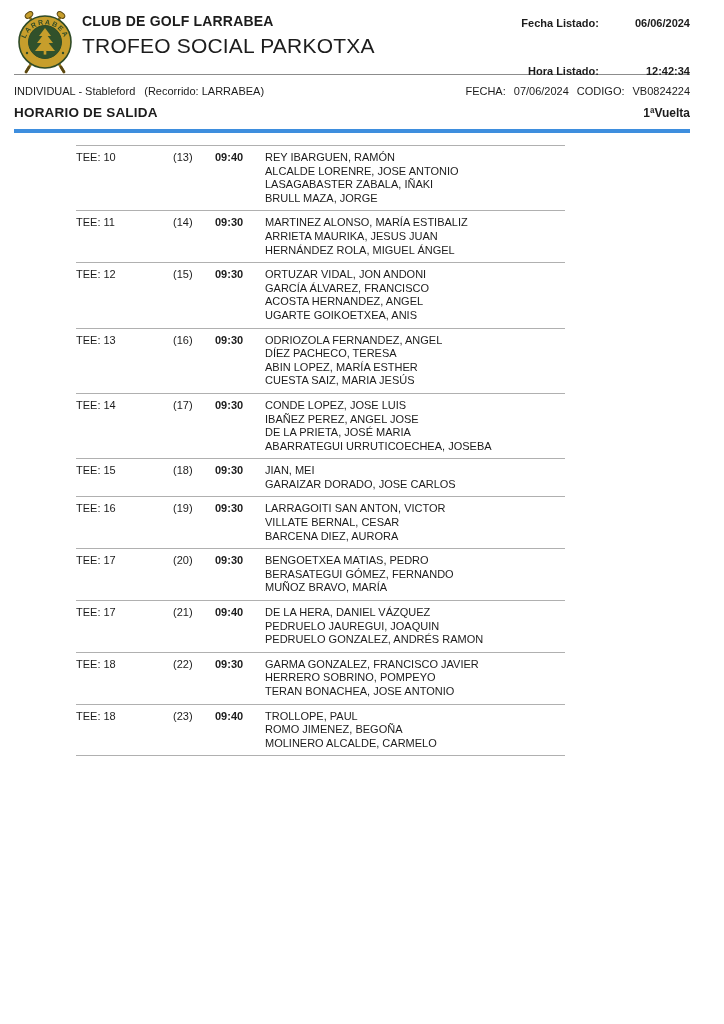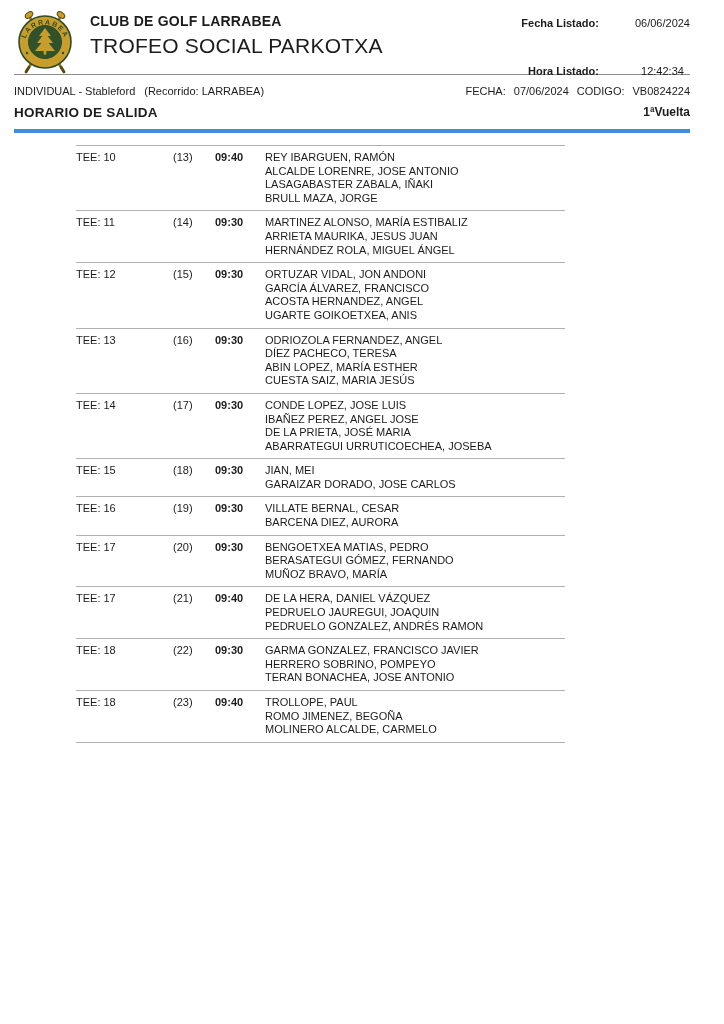--- a/index.html
+++ b/index.html
@@ -12,44 +12,44 @@
   .page {
     position:relative;
     width:724px; height:1024px;
     background:#ffffff;
     overflow:hidden;
   }
 
   
   .header { position:relative; height:74px; }
   .logo { position:absolute; left:11px; top:9px; width:68px; height:68px; }
-  .title-block { position:absolute; left:90px; top:13px; }
+  .title-block { position:absolute; left:82px; top:13px; }
   .club-name { font-size:14px; font-weight:bold; letter-spacing:.2px; }
   .tournament-name { font-size:21px; margin-top:5px; letter-spacing:.2px; }
   .listed-block {
     position:absolute; right:34px; top:17px;
     display:grid; grid-template-columns:auto auto; column-gap:6px; row-gap:4px;
     font-size:11px;
     gap:36px;
   }
   .listed-label { font-weight:bold; text-align:right; }
-  .listed-value { text-align:center; }
+  .listed-value { text-align:right;font-weight:bold; }
 
   .thin-rule { border-top:1px solid #8c8c8c; margin:0 34px 0 14px; }
 
   
   .meta-row {
     display:flex; justify-content:space-between;
     margin:10px 34px 0 14px; font-size:11px;
   }
   .meta-left span + span { margin-left:9px; }
   .meta-right span + span { margin-left:8px; }
 
   .section-row {
-    display:flex; justify-content:space-between; align-items:flex-start;
+    display:flex; justify-content:space-between; align-items:flex-end;
     margin:8px 34px 0 14px;
   }
   .section-title { font-size:13.5px; font-weight:bold; letter-spacing:.2px; }
   .round-label  { font-size:12px; font-weight:bold; }
 
   .blue-rule { height:4px; margin:9px 34px 0 14px; }
 
   
   .tee-table {
     margin:12px 0 0 76px;
@@ -206,20 +206,21 @@
           <div>JIAN, MEI</div>
           <div>GARAIZAR DORADO, JOSE CARLOS</div>
         </div>
     </div>
 
     <div class="trow">
       <div class="c-tee">TEE: 16</div>
       <div class="c-group">(19)</div>
       <div class="c-time">09:30</div>
       <div class="c-players">
+          <div>LARRAGOITI SAN ANTON, VICTOR</div>
           <div>VILLATE BERNAL, CESAR</div>
           <div>BARCENA DIEZ, AURORA</div>
         </div>
     </div>
 
     <div class="trow">
       <div class="c-tee">TEE: 17</div>
       <div class="c-group">(20)</div>
       <div class="c-time">09:30</div>
       <div class="c-players">

